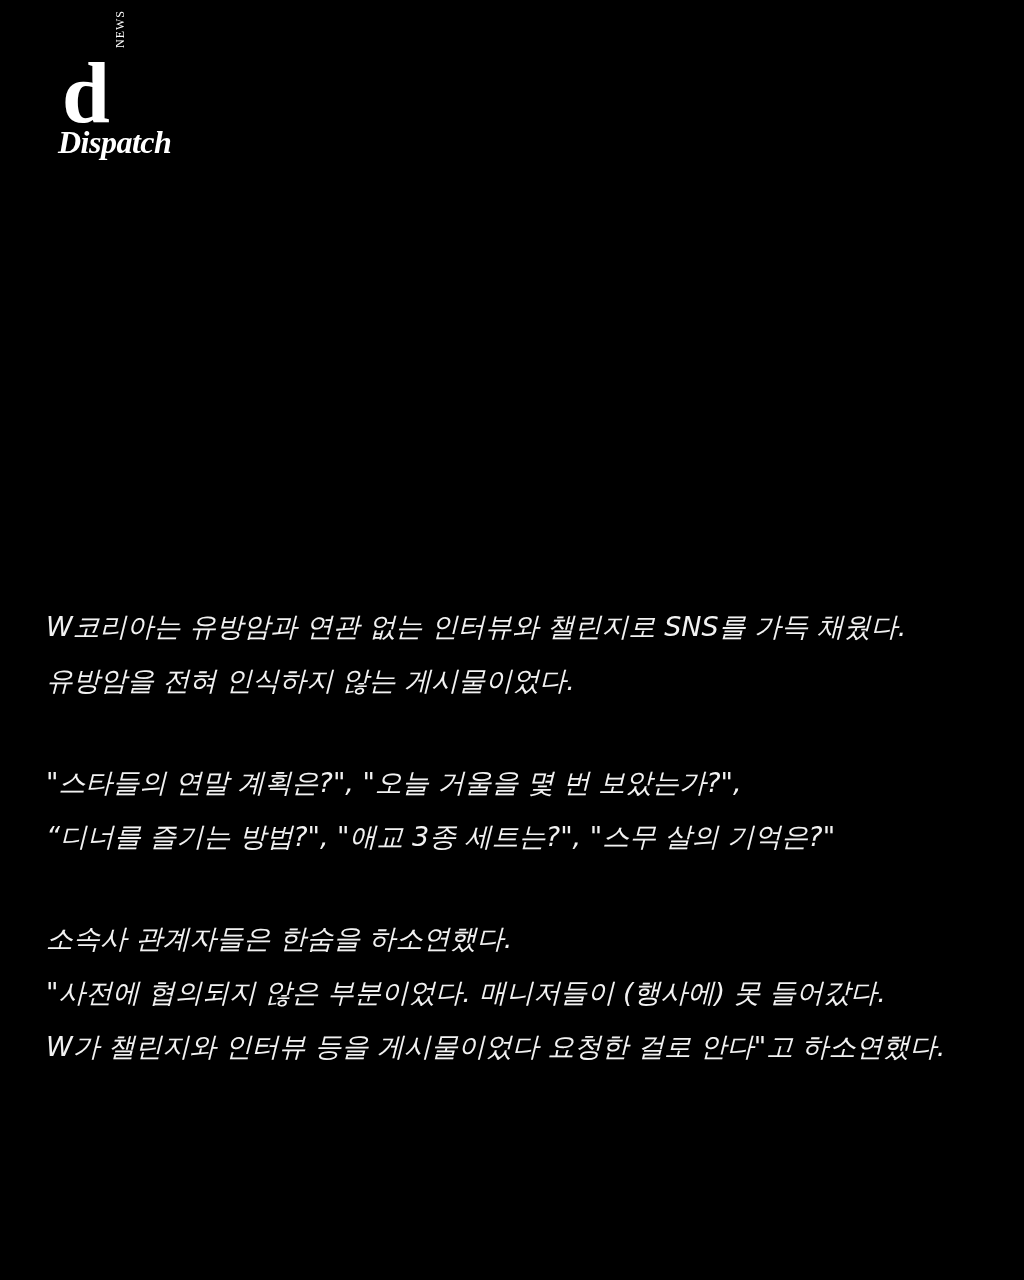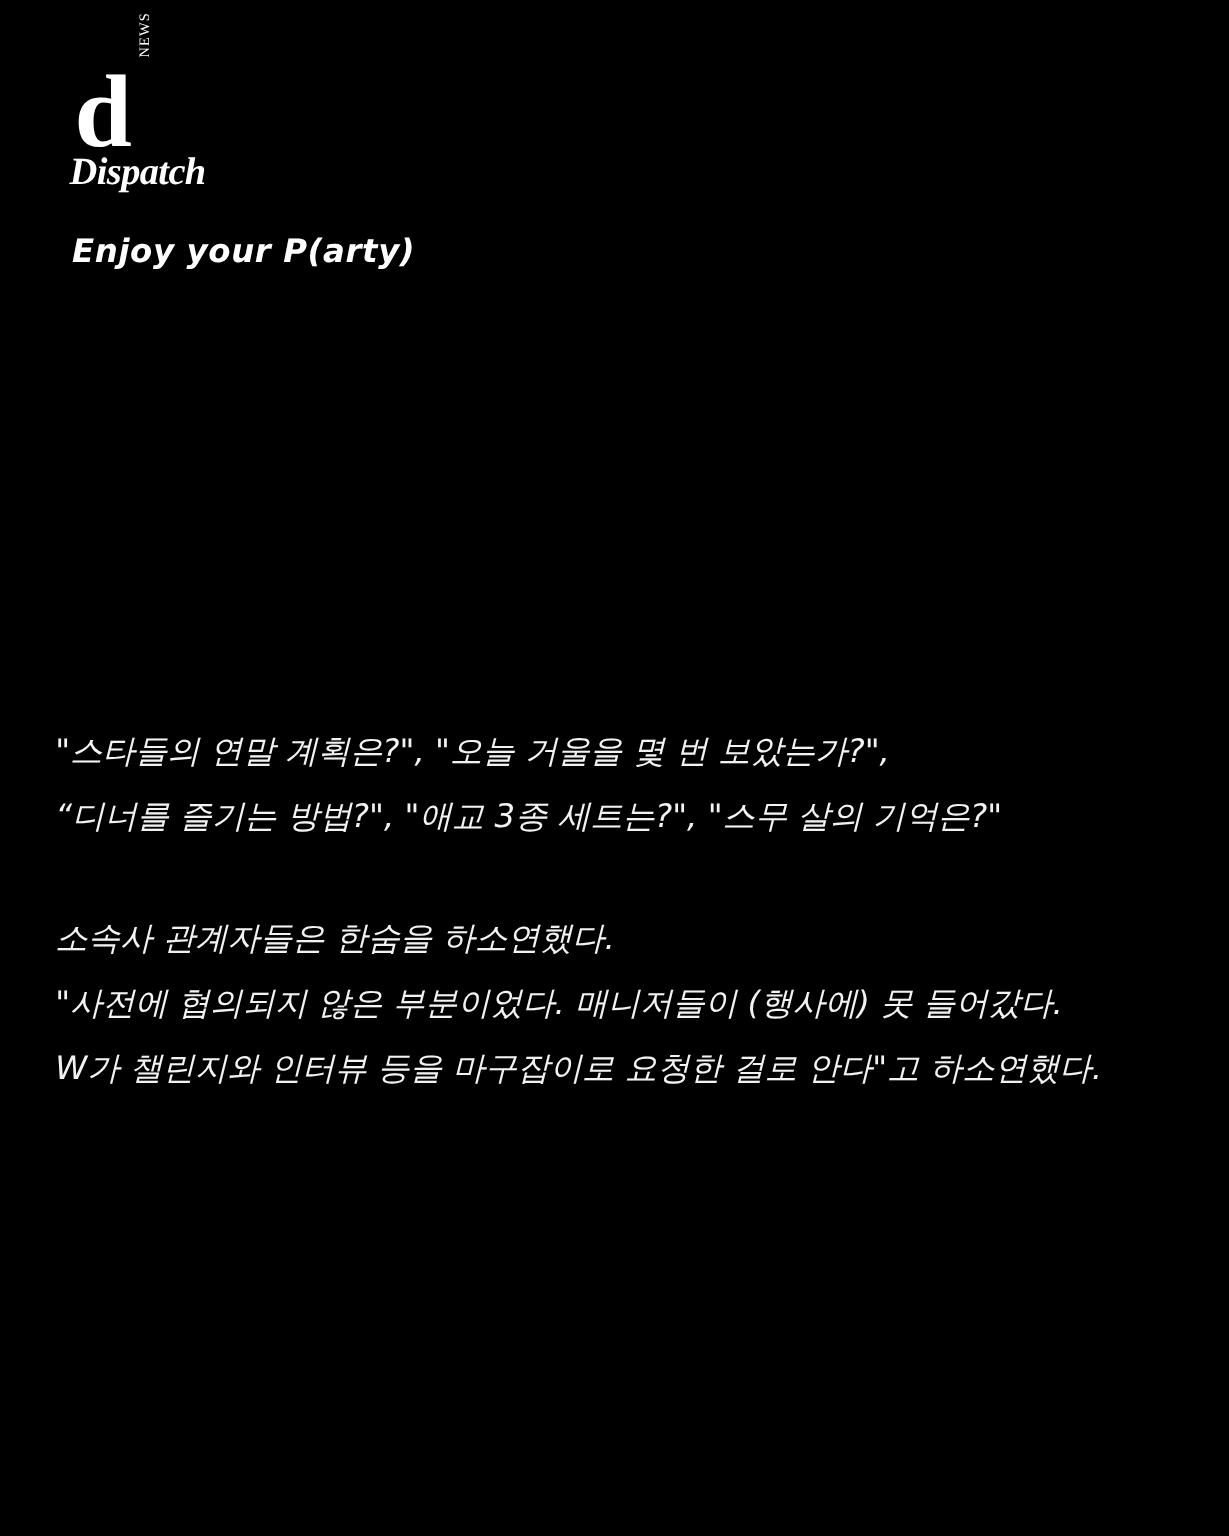--- a/index.html
+++ b/index.html
@@ -108,30 +108,33 @@
 <body>
 
 <div class="page">
 
   <div class="logo">
     <div class="logo-d">d</div>
     <div class="logo-news">NEWS</div>
     <div class="logo-word">Dispatch</div>
   </div>
 
-  <div class="headline">Enjoy your P(arty)</div>
 
   <div class="body-copy">
 
+    <div class="para">
+      <div class="line">W코리아는 유방암과 연관 없는 인터뷰와 챌린지로 SNS를 가득 채웠다.</div>
+      <div class="line">유방암을 전혀 인식하지 않는 게시물이었다.</div>
+    </div>
 
     <div class="para">
       <div class="line">"스타들의 연말 계획은?", "오늘 거울을 몇 번 보았는가?",</div>
       <div class="line">“디너를 즐기는 방법?", "애교 3종 세트는?", "스무 살의 기억은?"</div>
     </div>
 
     <div class="para">
       <div class="line">소속사 관계자들은 한숨을 하소연했다.</div>
       <div class="line">"사전에 협의되지 않은 부분이었다. 매니저들이 (행사에) 못 들어갔다.</div>
-      <div class="line">W가 챌린지와 인터뷰 등을 마구잡이로 요청한 걸로 안다"고 하소연했다.</div>
+      <div class="line">W가 챌린지와 인터뷰 등을 게시물이었다 요청한 걸로 안다"고 하소연했다.</div>
     </div>
 
   </div>
 </div>
 
 </body></html>

